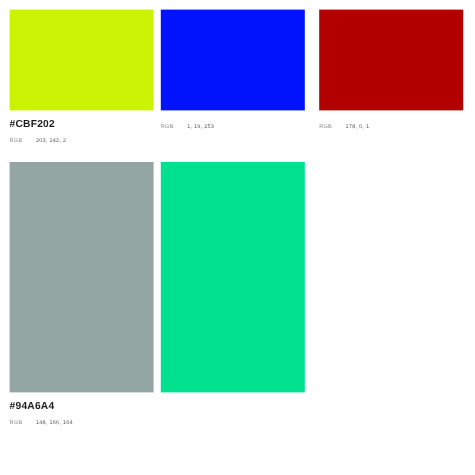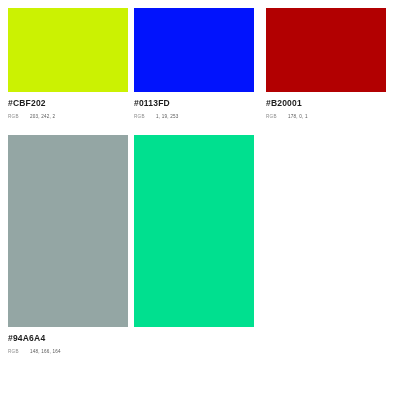--- a/index.html
+++ b/index.html
@@ -90,31 +90,29 @@
         <div class="swatch-hex">#CBF202</div>
         <div class="swatch-rgb-row">
           <span class="swatch-rgb-label">RGB</span>
           <span class="swatch-rgb-value">203, 242, 2</span>
         </div>
       </div>
     </div>
     <div class="swatch-cell row-1">
       <div class="swatch-chip" style="background: rgb(1, 19, 253);"></div>
       <div class="swatch-meta">
-        <div class="swatch-hex">#0113FD</div>
         <div class="swatch-rgb-row">
           <span class="swatch-rgb-label">RGB</span>
           <span class="swatch-rgb-value">1, 19, 253</span>
         </div>
       </div>
     </div>
     <div class="swatch-cell row-1">
       <div class="swatch-chip" style="background: rgb(178, 0, 1);"></div>
       <div class="swatch-meta">
-        <div class="swatch-hex">#B20001</div>
         <div class="swatch-rgb-row">
           <span class="swatch-rgb-label">RGB</span>
           <span class="swatch-rgb-value">178, 0, 1</span>
         </div>
       </div>
     </div>
     <div class="swatch-cell row-2">
       <div class="swatch-chip" style="background: rgb(148, 166, 164);"></div>
       <div class="swatch-meta">
         <div class="swatch-hex">#94A6A4</div>

